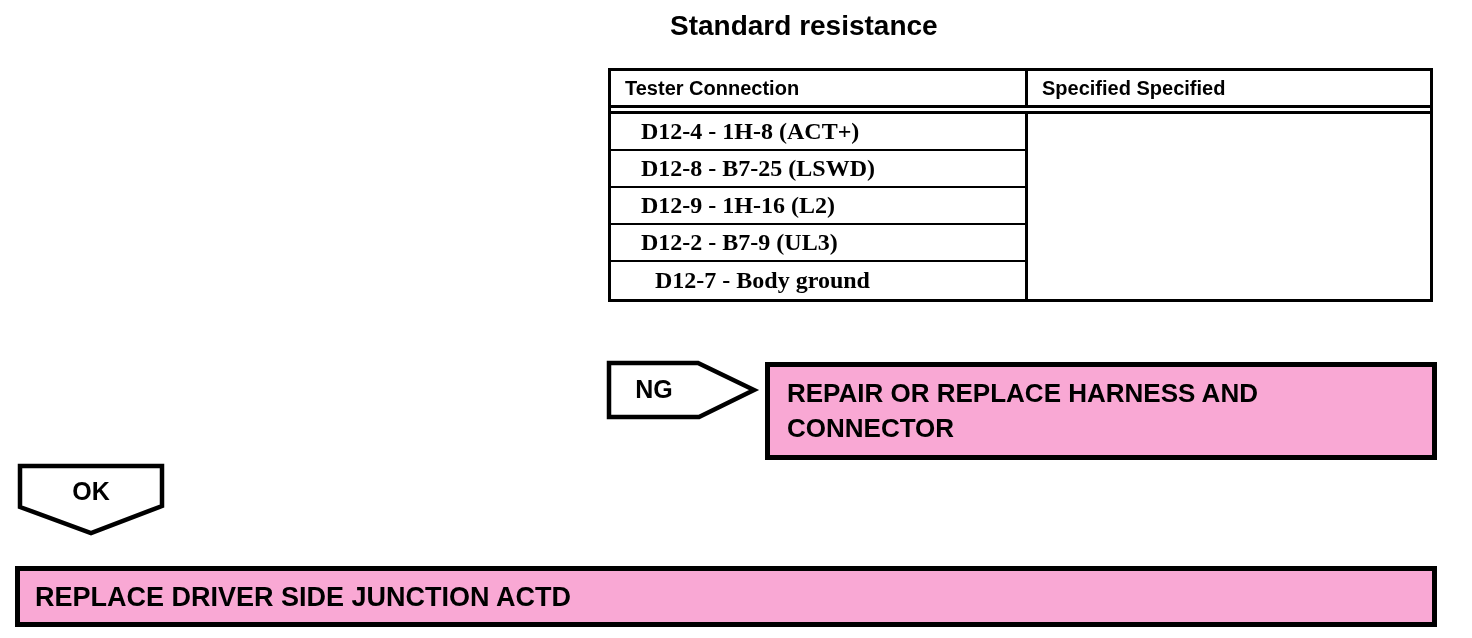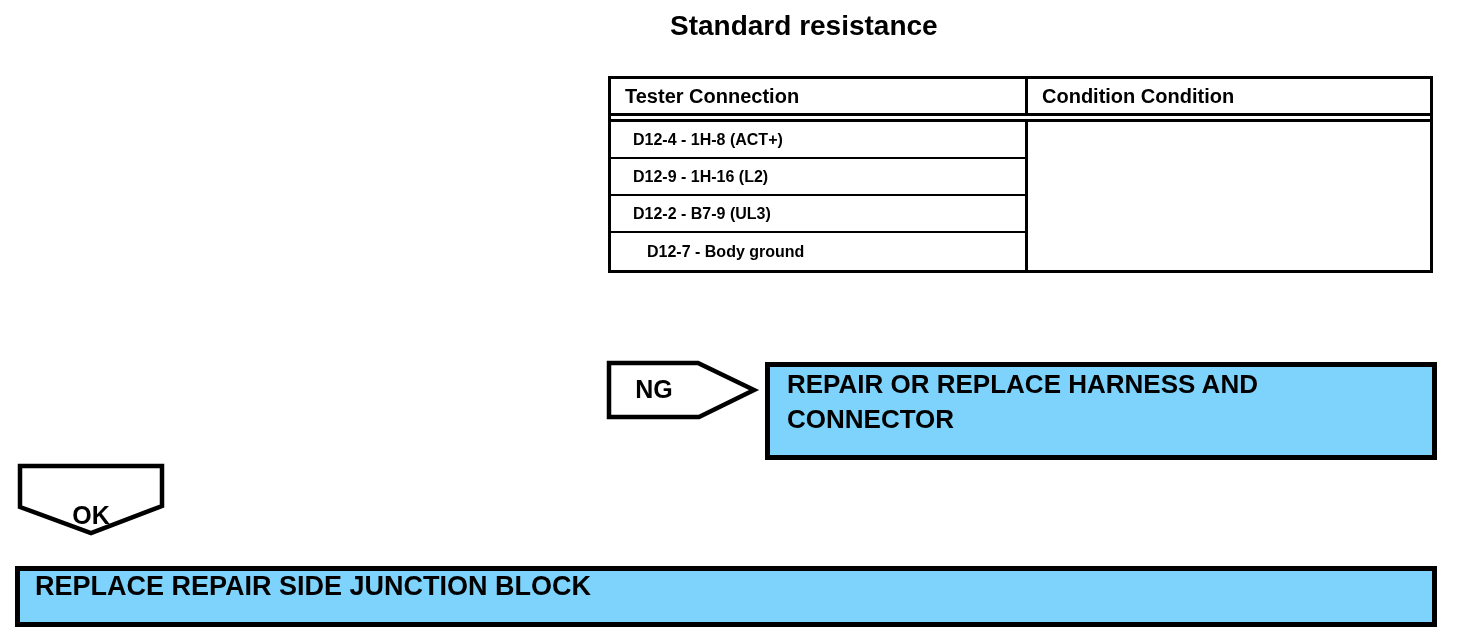--- a/index.html
+++ b/index.html
@@ -24,21 +24,21 @@
     left: 670px;
     top: 10px;
     font-size: 28px;
     white-space: nowrap;
   }
 
   
   .res-table {
     position: absolute;
     left: 608px;
-    top: 76px;
+    top: 68px;
     width: 825px;
     box-sizing: border-box;
     border: 3px solid #000;
   }
   .thead-row {
     display: flex;
     height: 34px;
   }
   .th-cell {
     display: flex;
@@ -63,23 +63,24 @@
     width: 417px;
     box-sizing: border-box;
     border-right: 3px solid #000;
   }
   .t-row {
     height: 37px;
     box-sizing: border-box;
     border-bottom: 2px solid #000;
     display: flex;
     align-items: center;
-    padding-left: 22px;
-    font-size: 16px;
+    padding-left: 30px;
+    font-size: 24px;
     white-space: nowrap;
+    font-family: Liberation Serif, serif;
   }
   .t-row:last-child { border-bottom: none; margin-left: 14px; }
   .cond-col {
     flex: 1;
     box-sizing: border-box;
     padding: 8px 0 0 14px;
     font-size: 20px;
   }
 
   
@@ -98,30 +99,30 @@
     text-align: center;
     font-size: 25px;
   }
   .ok-label {
     position: absolute;
     left: 18px;
     top: 477px;
     width: 146px;
     text-align: center;
     font-size: 25px;
-    margin-top: 24px;
   }
 
   
   .action-box {
     position: absolute;
     box-sizing: border-box;
     border: 5px solid #000;
-    background: #7dd3fc;
+    background: #f9a8d4;
     display: flex;
+    align-items: center;
   }
   .ng-box {
     left: 765px;
     top: 362px;
     width: 672px;
     height: 98px;
   }
   .ng-box .box-text {
     padding-left: 17px;
     width: 575px;
@@ -144,26 +145,27 @@
 </head>
 <body>
 
 <div class="canvas">
 
   <div class="title">Standard resistance</div>
 
   <div class="res-table">
     <div class="thead-row">
       <div class="th-cell col-l">Tester Connection</div>
-      <div class="th-cell col-r">Condition Condition</div>
+      <div class="th-cell col-r">Specified Specified</div>
     </div>
     <div class="double-rule"></div>
     <div class="tbody">
       <div class="rows-col">
         <div class="t-row">D12-4 - 1H-8 (ACT+)</div>
+        <div class="t-row">D12-8 - B7-25 (LSWD)</div>
         <div class="t-row">D12-9 - 1H-16 (L2)</div>
         <div class="t-row">D12-2 - B7-9 (UL3)</div>
         <div class="t-row">D12-7 - Body ground</div>
       </div>
     </div>
   </div>
 
   <svg class="shape-svg" style="left:606px; top:359px;" width="154" height="62" viewBox="0 0 154 62">
     <polygon points="3,4 92,4 148,31 93,58 3,58"></polygon>
   </svg>
@@ -172,16 +174,16 @@
   <div class="action-box ng-box">
     <div class="box-text">REPAIR OR REPLACE HARNESS AND CONNECTOR</div>
   </div>
 
   <svg class="shape-svg" style="left:16px; top:462px;" width="150" height="76" viewBox="0 0 150 76">
     <polygon points="4,4 146,4 146,44 75,71 4,45"></polygon>
   </svg>
   <div class="ok-label">OK</div>
 
   <div class="action-box ok-box">
-    <div class="box-text">REPLACE REPAIR SIDE JUNCTION BLOCK</div>
+    <div class="box-text">REPLACE DRIVER SIDE JUNCTION ACTD</div>
   </div>
 
 </div>
 
 </body></html>

